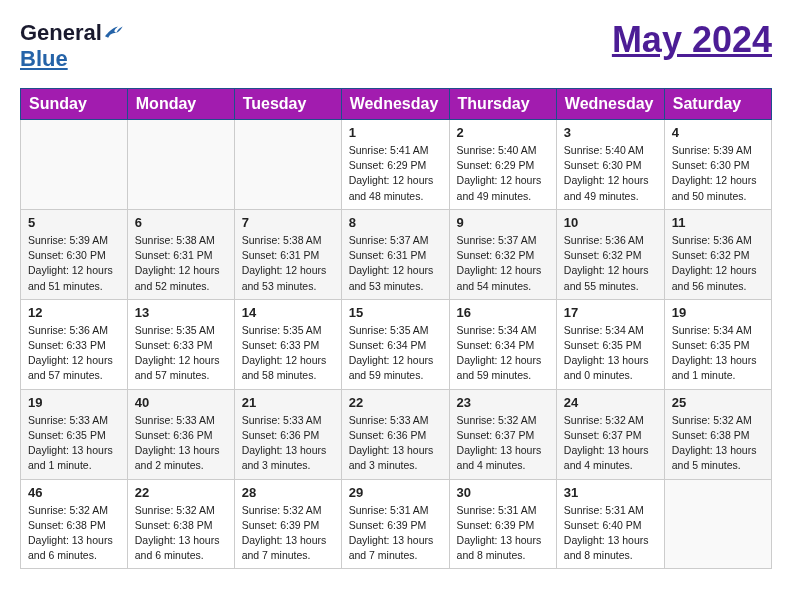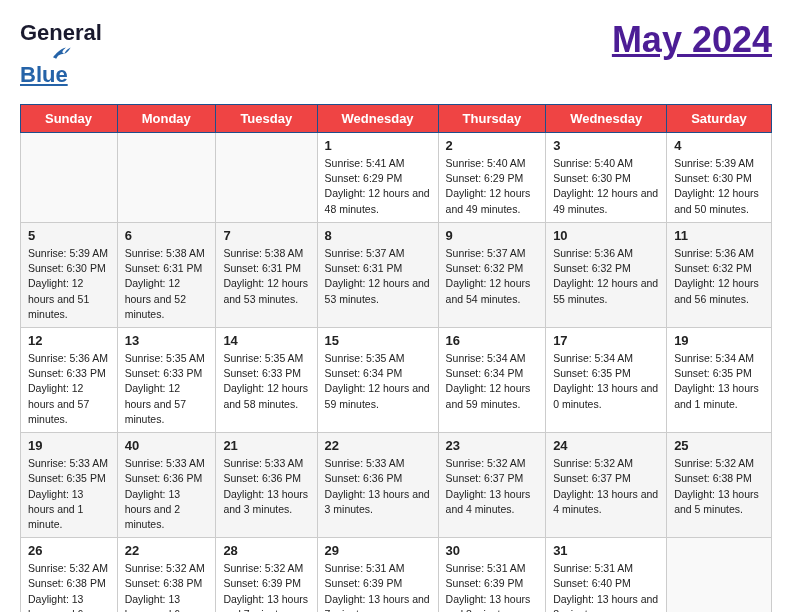--- a/index.html
+++ b/index.html
@@ -29,25 +29,25 @@
     .subtitle {
       font-size: 16px;
       color: #444;
     }
     .calendar {
       width: 100%;
       border-collapse: collapse;
       border: 1px solid #ccc;
     }
     .calendar th {
-      background-color: #ef4444;
+      background-color: #a21caf;
       color: #fff;
       text-align: left;
-      padding: 6px 24px;
-      font-size: 13px;
+      padding: 6px 8px;
+      font-size: 16px;
       border: 1px solid #1e4f8c;
     }
     .calendar td {
       vertical-align: top;
       padding: 5px 7px;
       border: 1px solid #ccc;
       width: 108px;
       min-height: 80px;
       font-size: 11px;
       color: #222;
@@ -91,21 +91,21 @@
       margin-left: 1px;
       vertical-align: middle;
     }
   </style>
 </head>
 <body>
 
 <div class="header">
   <div class="logo-container">
     <div>
-      <div style="display:flex;align-items:center;flex-direction:column;">
+      <div style="display:flex;align-items:center;">
         <span class="logo-general">General</span>
         <svg class="bird-icon" viewBox="0 0 24 20" fill="none" xmlns="http://www.w3.org/2000/svg">
           <path d="M2 14 C6 10 10 4 18 2 C14 6 12 8 16 10 C10 10 8 12 6 16 Z" fill="#2563a8"></path>
           <path d="M16 10 C20 8 22 6 24 2 C20 4 18 6 16 10 Z" fill="#2563a8"></path>
         </svg>
       </div>
       <div class="logo-blue-part">Blue</div>
     </div>
   </div>
   <div class="title-block">
@@ -232,21 +232,21 @@
           <div class="day-number">24</div>
           <div class="day-info">Sunrise: 5:32 AM<br>Sunset: 6:37 PM<br>Daylight: 13 hours and 4 minutes.</div>
         </td>
         <td>
           <div class="day-number">25</div>
           <div class="day-info">Sunrise: 5:32 AM<br>Sunset: 6:38 PM<br>Daylight: 13 hours and 5 minutes.</div>
         </td>
       </tr>
       <tr>
         <td>
-          <div class="day-number">26</div>
+          <div class="day-number">46</div>
           <div class="day-info">Sunrise: 5:32 AM<br>Sunset: 6:38 PM<br>Daylight: 13 hours and 6 minutes.</div>
         </td>
         <td>
           <div class="day-number">22</div>
           <div class="day-info">Sunrise: 5:32 AM<br>Sunset: 6:38 PM<br>Daylight: 13 hours and 6 minutes.</div>
         </td>
         <td>
           <div class="day-number">28</div>
           <div class="day-info">Sunrise: 5:32 AM<br>Sunset: 6:39 PM<br>Daylight: 13 hours and 7 minutes.</div>
         </td>

